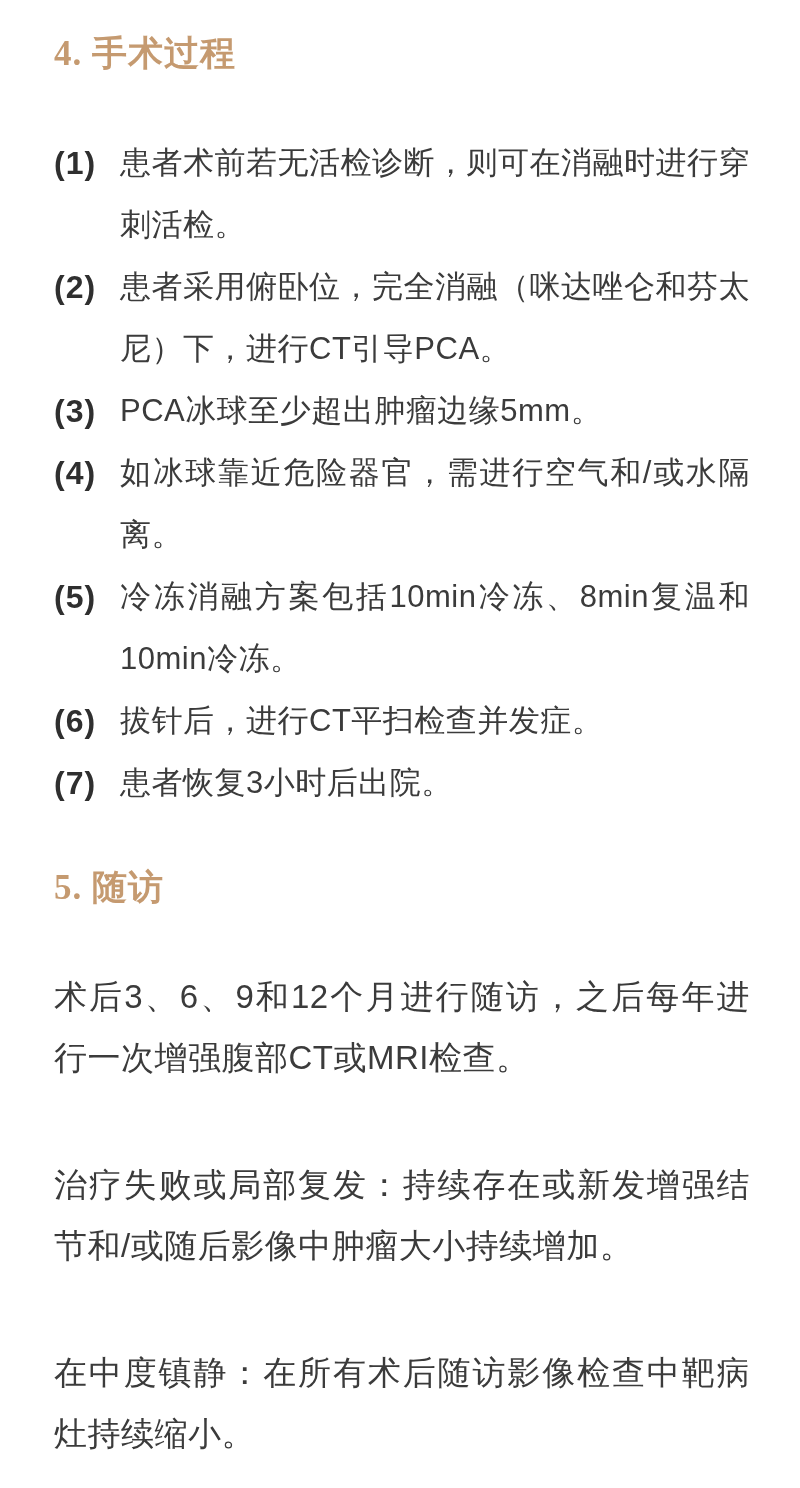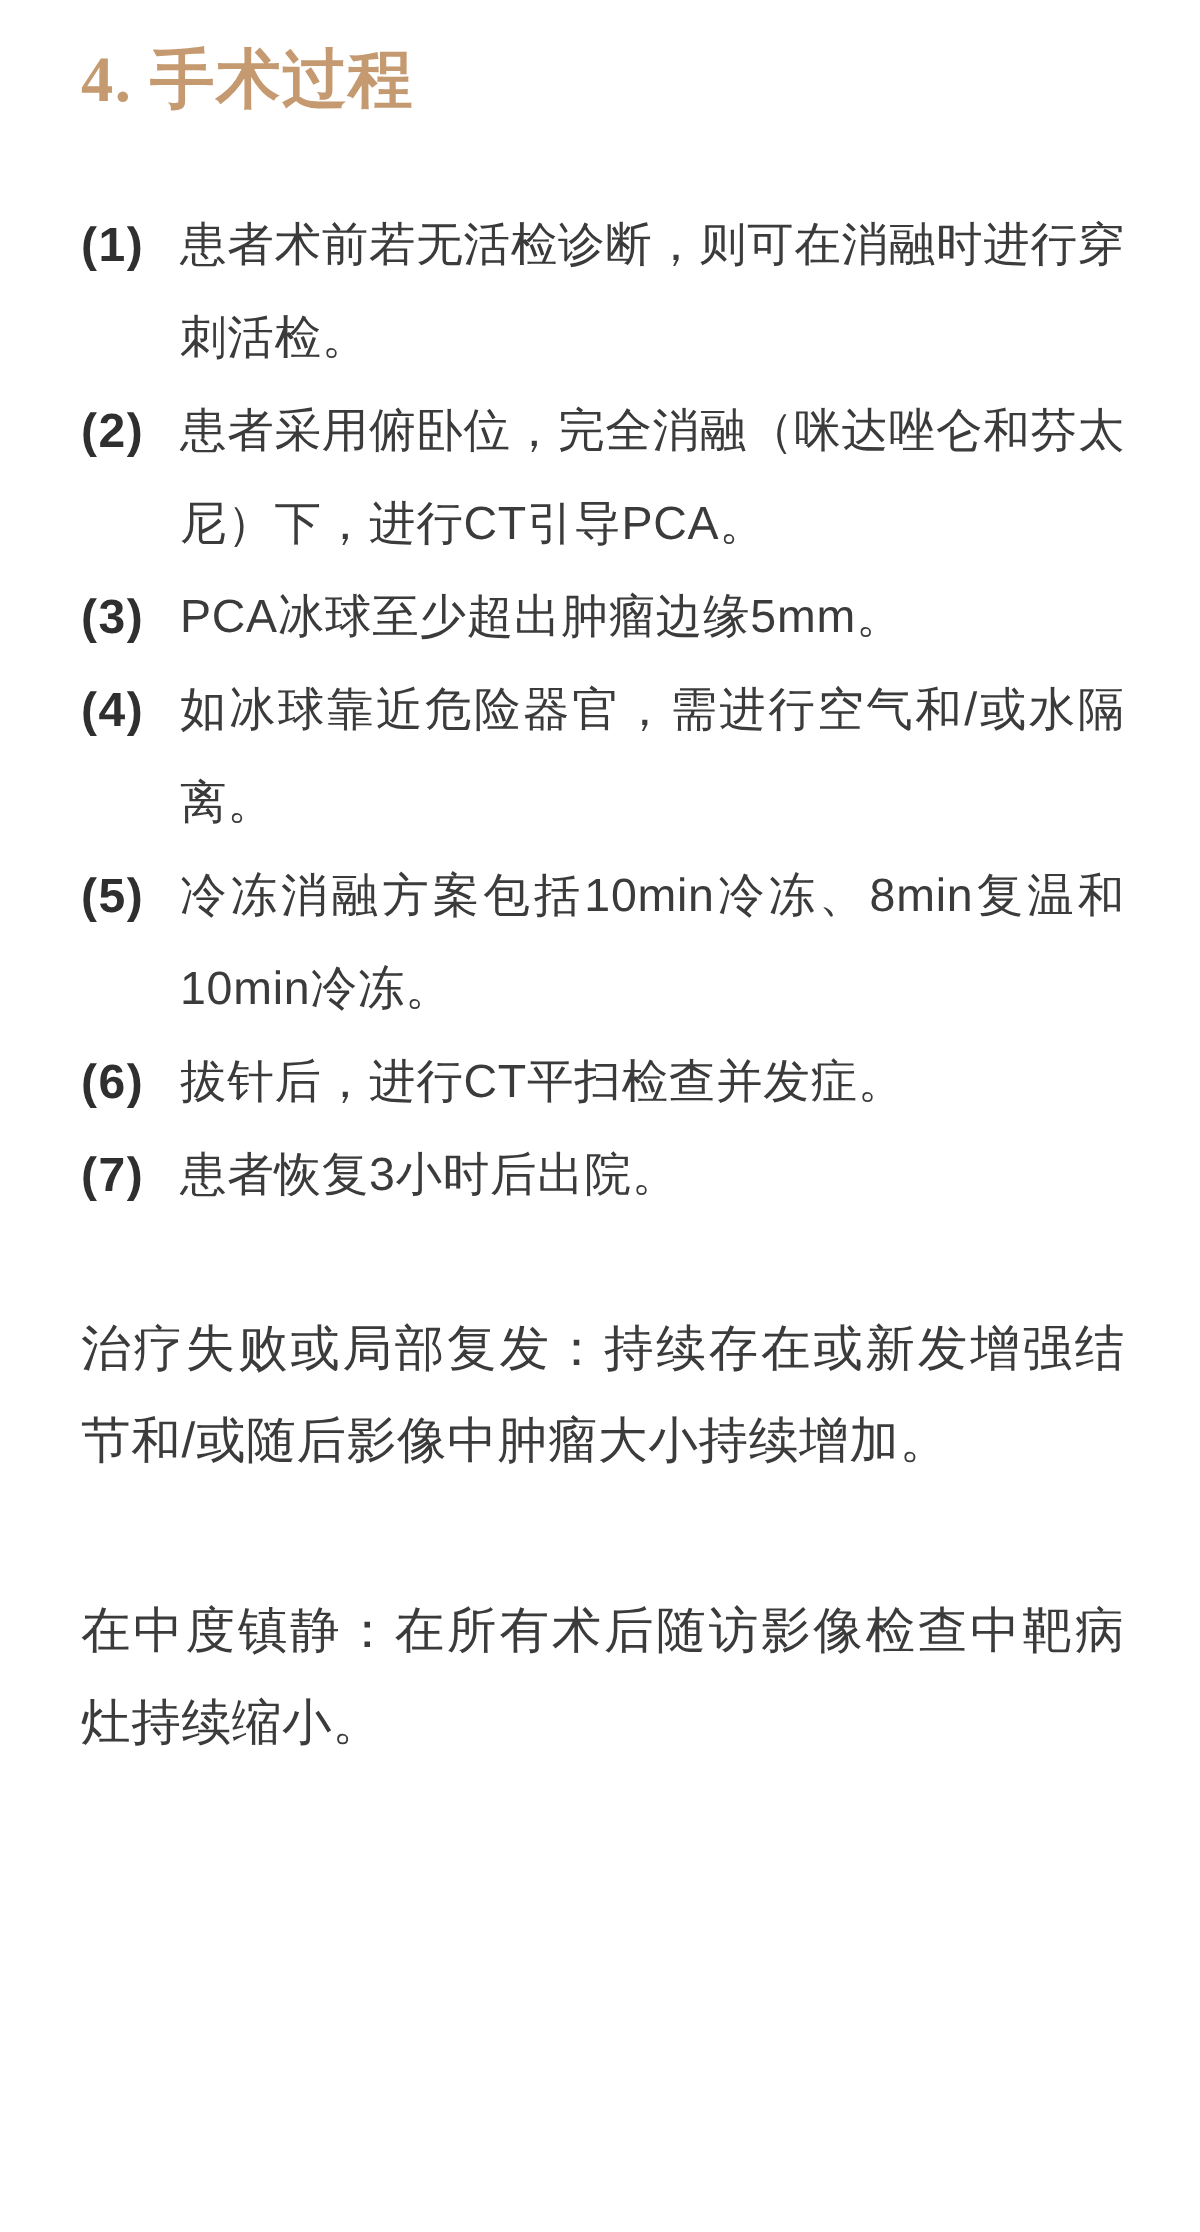--- a/index.html
+++ b/index.html
@@ -17,21 +17,21 @@
   .page {
     box-sizing: border-box;
     width: 800px;
     height: 1488px;
     padding: 30px 50px 0 54px;
   }
   .section-heading {
     margin: 0;
     font-family: "Liberation Serif", serif;
     font-weight: 700;
-    font-size: 43px;
+    font-size: 35px;
     line-height: 48px;
     color: #c59a70;
     letter-spacing: 1px;
   }
   .section-heading.second {
     margin-top: 50px;
   }
   .num-list {
     margin-top: 54px;
   }
@@ -105,17 +105,19 @@
       <span class="num-text">拔针后，进行CT平扫检查并发症。</span>
     </div>
 
     <div class="num-item">
       <span class="num-marker">(7)</span>
       <span class="num-text">患者恢复3小时后出院。</span>
     </div>
 
   </div>
 
+  <h2 class="section-heading second">5. 随访</h2>
 
+  <p class="para">术后3、6、9和12个月进行随访，之后每年进行一次增强腹部CT或MRI检查。</p>
   <p class="para">治疗失败或局部复发：持续存在或新发增强结节和/或随后影像中肿瘤大小持续增加。</p>
   <p class="para">在中度镇静：在所有术后随访影像检查中靶病灶持续缩小。</p>
 
 </div>
 
 </body></html>

